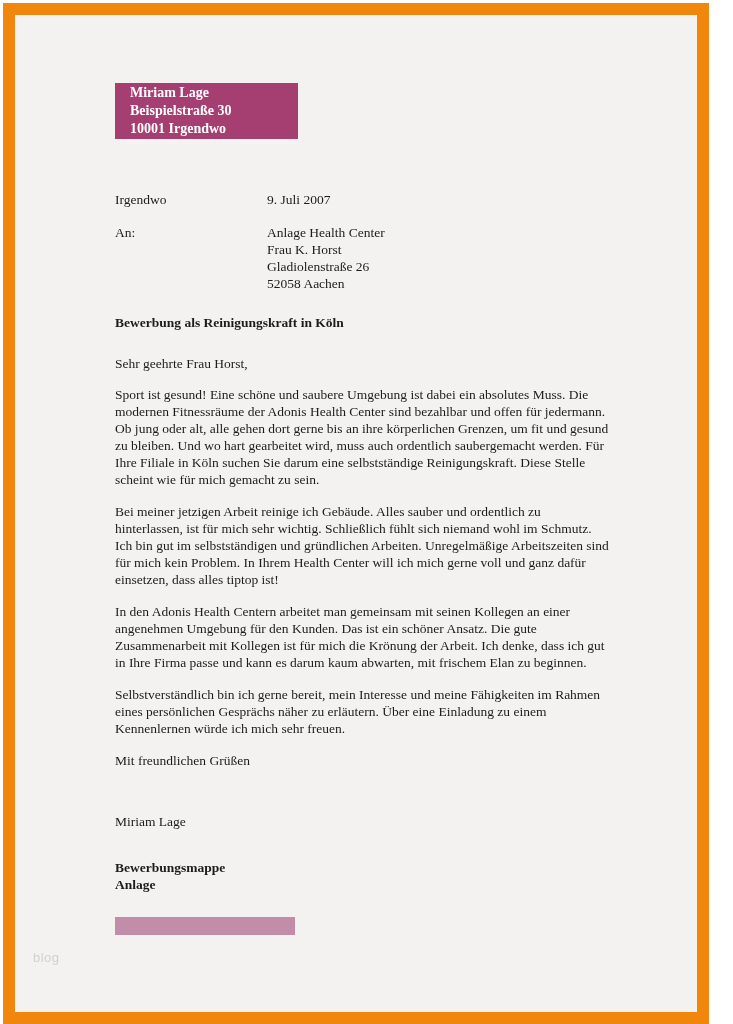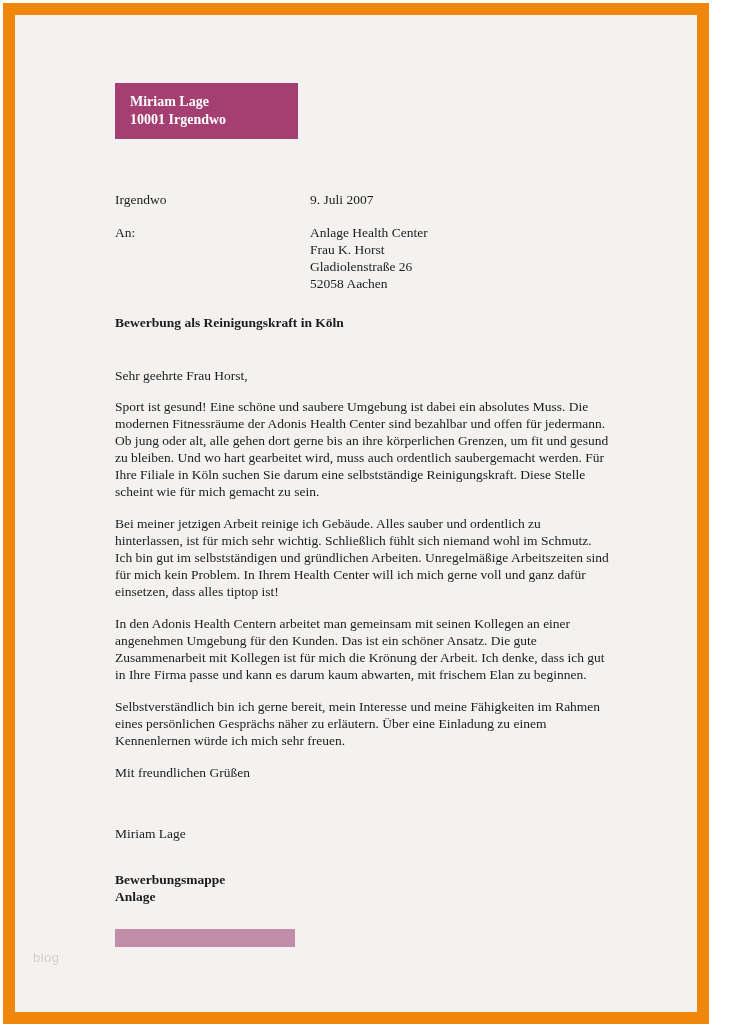--- a/index.html
+++ b/index.html
@@ -33,26 +33,26 @@
     background: #a53e71;
     color: #ffffff;
     font-weight: bold;
     font-size: 14px;
     line-height: 18px;
     padding-left: 15px;
     display: flex;
     flex-direction: column;
     justify-content: center;
   }
-  .meta-row { display: flex; gap: 43px; }
+  .meta-row { display: flex; }
   .meta-row.place-date { margin-top: 52px; }
   .meta-row.recipient-row { margin-top: 16px; }
   .meta-label { width: 152px; flex: 0 0 152px; }
   .subject { margin-top: 22px; font-weight: bold; }
-  .salutation { margin-top: 36px; }
+  .salutation { margin-top: 24px; }
   .body-paragraph { margin-bottom: 15px; }
   .body-paragraph.first { margin-top: 14px; }
   .closing { margin-top: 0; }
   .signature { margin-top: 44px; }
   .enclosure { margin-top: 29px; font-weight: 600; }
   .accent-bar {
     margin-top: 24px;
     width: 180px;
     height: 18px;
     background: #c28da9;
@@ -69,20 +69,21 @@
 </style>
 </head>
 <body>
 
 <div class="screen">
   <div class="frame">
     <div class="content">
 
       <div class="sender-box">
         <div>Miriam Lage</div>
+        <div>Beispielstraße 30</div>
         <div>10001 Irgendwo</div>
       </div>
 
       <div class="meta-row place-date">
         <div class="meta-label">Irgendwo</div>
         <div>9. Juli 2007</div>
       </div>
 
       <div class="meta-row recipient-row">
         <div class="meta-label">An:</div>

